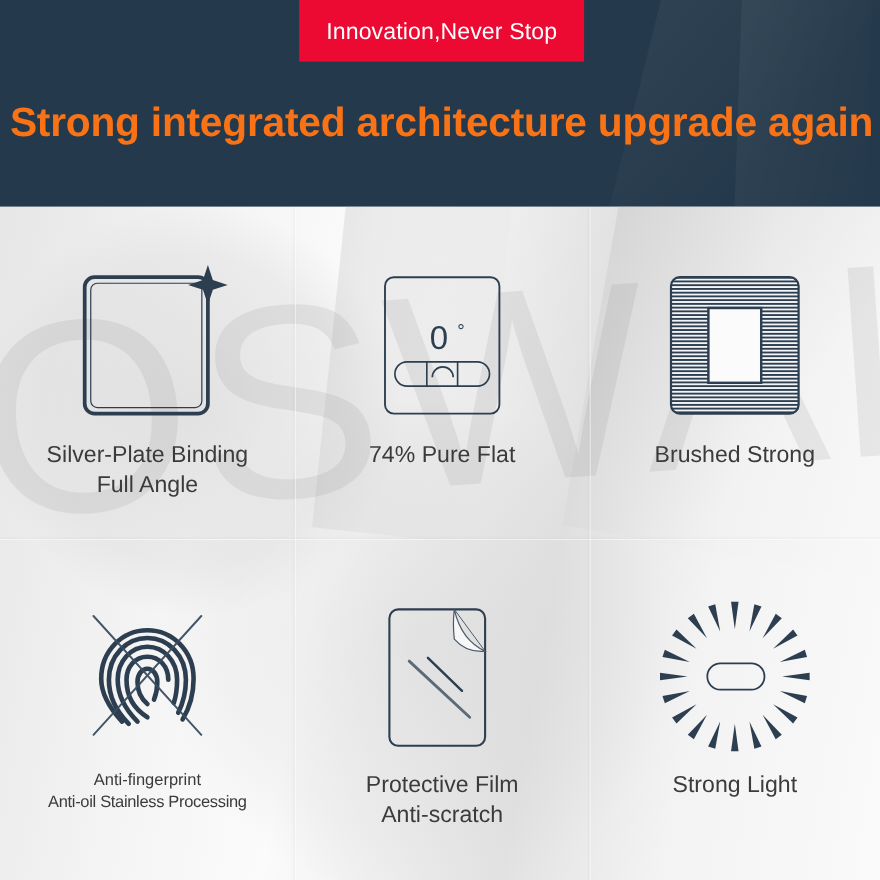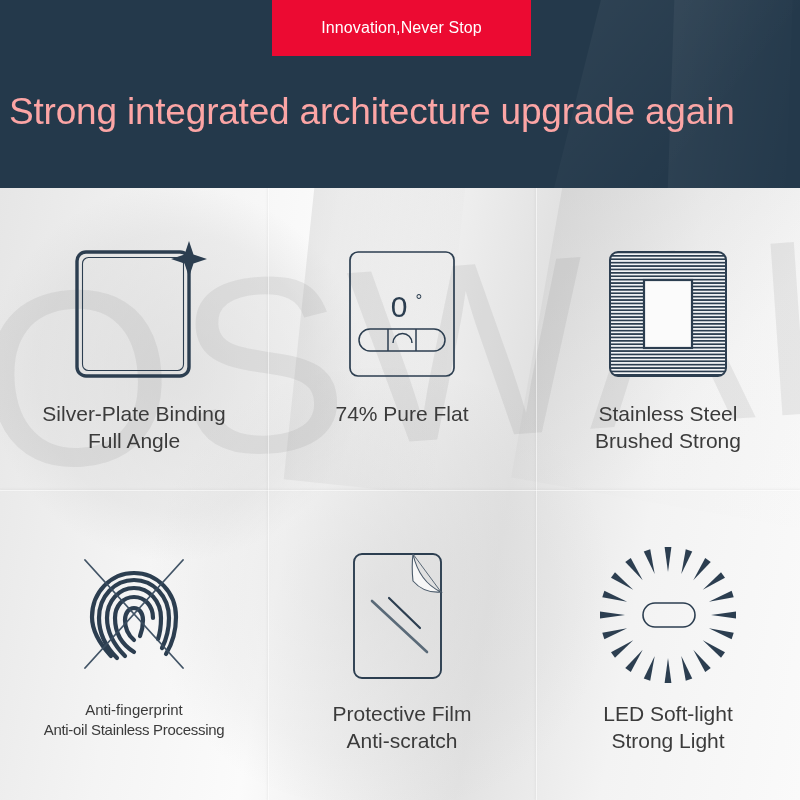--- a/index.html
+++ b/index.html
@@ -43,34 +43,35 @@
     position: absolute;
     left: 272px; top: 0;
     width: 259px; height: 56px;
     background: #ec0a32;
     display: flex;
     align-items: center;
     justify-content: center;
   }
   .badge-text {
     color: #ffffff;
-    font-size: 16px;
+    font-size: 21px;
     line-height: 1;
     letter-spacing: 0.1px;
     white-space: nowrap;
   }
   .headline {
     position: absolute;
     left: 9px;
     top: 92px;
-    color: #fca5a5;
+    color: #f97316;
     font-size: 37px;
     line-height: 1.08;
     letter-spacing: -0.2px;
     white-space: nowrap;
+    font-weight: bold;
   }
 
   
   .grid-wrap {
     position: relative;
     width: 800px;
     height: 612px;
     background: #f2f2f2;
     overflow: hidden;
   }
@@ -246,21 +247,20 @@
               <pattern id="brush" x="0" y="0" width="4" height="3.4" patternUnits="userSpaceOnUse">
                 <rect x="0" y="0" width="4" height="1.7" fill="#2c3e50"></rect>
                 <rect x="0" y="1.7" width="4" height="1.7" fill="#f2f4f6"></rect>
               </pattern>
             </defs>
             <rect x="17" y="14" width="116" height="124" rx="8" ry="8" fill="url(#brush)" stroke="#2c3e50" stroke-width="2"></rect>
             <rect x="51" y="42" width="48" height="68" fill="#fbfbfb" stroke="#2c3e50" stroke-width="2.2"></rect>
           </svg>
         </div>
         <div class="caption">
-          <div>Stainless Steel</div>
           <div>Brushed Strong</div>
         </div>
       </div>
 
       <div class="cell r2 c-fingerprint">
         <div class="icon-box">
           <svg width="150" height="150" viewBox="0 0 150 150">
             <g fill="none" stroke="#2c3e50" stroke-width="4.2" stroke-linecap="round">
               <path d="M75 112 C62 104 56 92 56 78 C56 66 64 57 75 57 C86 57 94 66 94 78"></path>
               <path d="M66 116 C56 106 48 94 48 78 C48 61 60 48 75 48 C90 48 102 61 102 78 C102 86 101 93 99 99"></path>
@@ -360,20 +360,19 @@
                   </g>
                 <g transform="rotate(342)">
                     <polygon points="-3.4,-68 3.4,-68 0,-43"></polygon>
                   </g>
               </g>
             </g>
             <rect x="50" y="63" width="52" height="24" rx="12" ry="12" fill="none" stroke="#2c3e50" stroke-width="1.6"></rect>
           </svg>
         </div>
         <div class="caption">
-          <div>LED Soft-light</div>
           <div>Strong Light</div>
         </div>
       </div>
 
     </div>
   </div>
 </div>
 
 </body></html>

